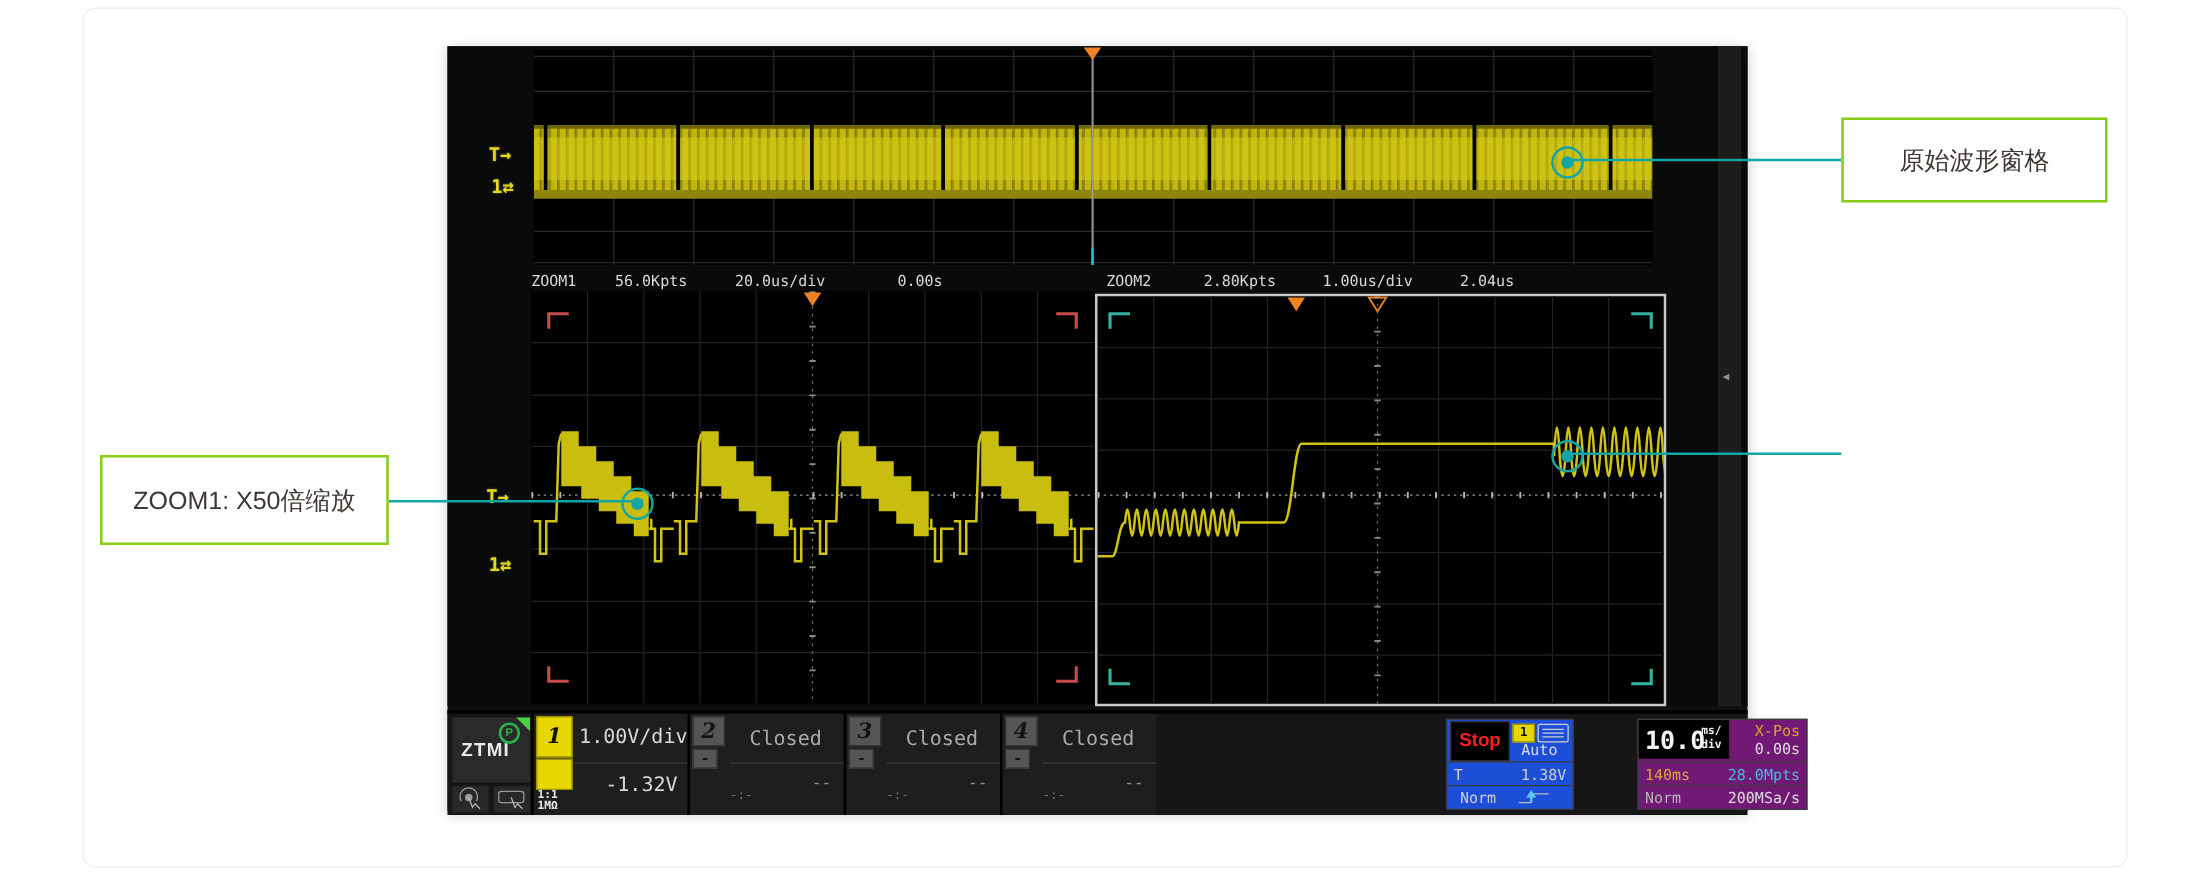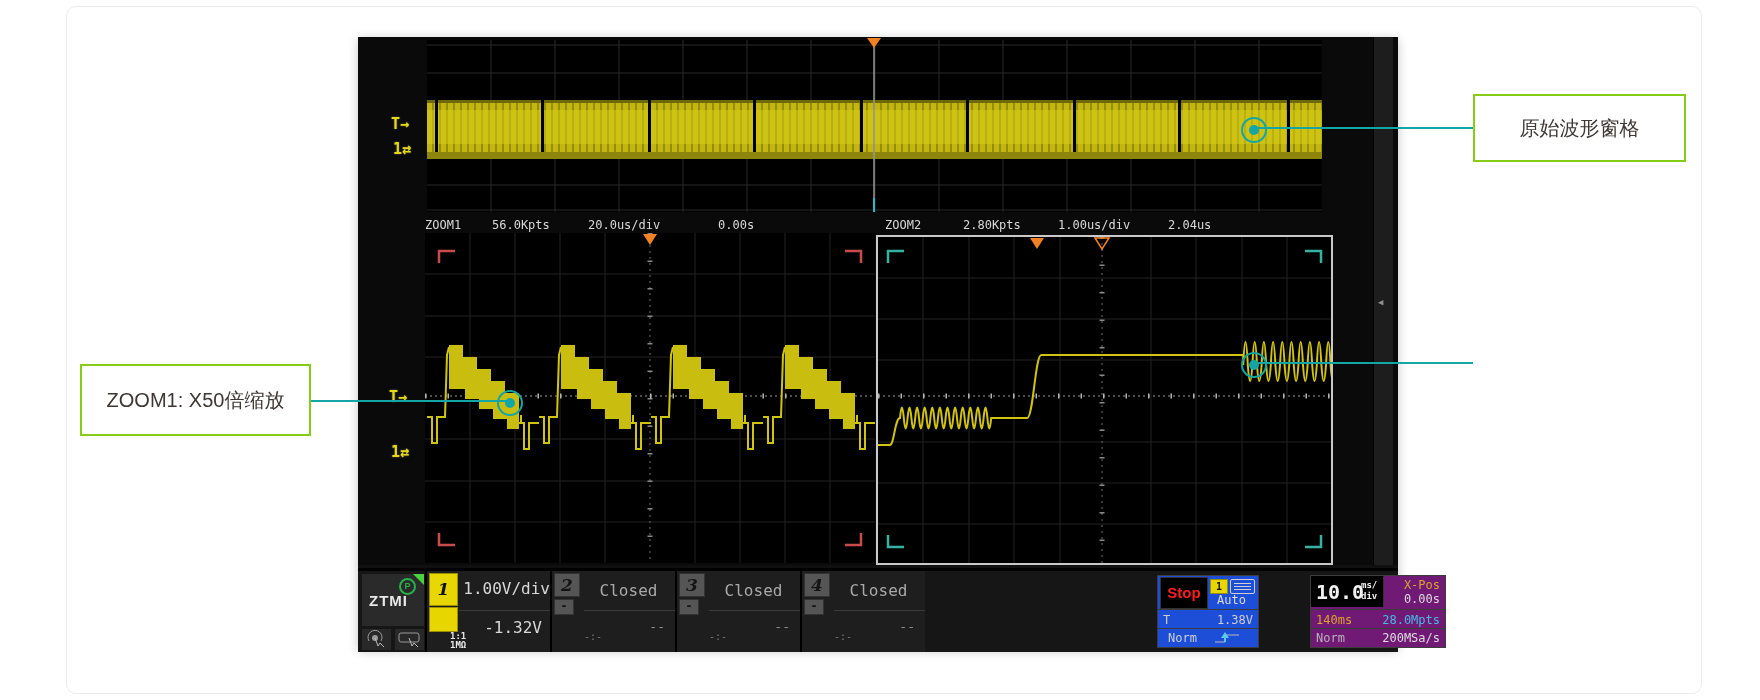--- a/index.html
+++ b/index.html
@@ -40,21 +40,21 @@
   .chdiv{position:absolute;left:32px;right:0;top:39px;border-top:1px solid #3a3a3a;}
   .badge{position:absolute;font:bold italic 17px "DejaVu Serif",serif;text-align:center;}
   .b-yel{background:#e8d600;color:#111;border:1px solid #9b8f00;}
   .b-gry{background:#555;color:#141414;border:1px solid #333;}
   .chscale{position:absolute;right:0;top:8px;font:16px "DejaVu Sans Mono",monospace;color:#d8d8d8;}
   .choffset{position:absolute;right:8px;top:47px;font:16px "DejaVu Sans Mono",monospace;color:#d8d8d8;}
   .chstate{position:absolute;left:30px;right:0;top:10px;text-align:center;
            font:16px "DejaVu Sans Mono",monospace;color:#a9a9a9;}
   .chval{position:absolute;right:10px;top:48px;font:13px "DejaVu Sans Mono",monospace;color:#8f8f8f;}
   .chtime{position:absolute;left:32px;top:60px;font:10px "DejaVu Sans Mono",monospace;color:#787878;}
-  .probe{position:absolute;left:3px;color:#e8e8e8;font:bold 9px "DejaVu Sans Mono",monospace;margin-left:20px;}
+  .probe{position:absolute;left:3px;color:#e8e8e8;font:bold 9px "DejaVu Sans Mono",monospace;}
   .trigbox{position:absolute;left:799px;top:4px;width:100px;height:71px;background:#1d4ed8;
            border:1px solid #3c3c3c;}
   .stoptile{position:absolute;left:2px;top:1px;width:46px;height:30px;background:#000;border:1px solid #333;
             color:#ff1e1e;font:bold 15px "Liberation Sans",sans-serif;text-align:center;line-height:30px;}
   .srcbadge{position:absolute;left:52px;top:3px;width:16px;height:13px;background:#e8d600;color:#111;
             border:1px solid #9b8f00;font:bold 10px "DejaVu Sans Mono",monospace;text-align:center;line-height:13px;}
   .kbicon{position:absolute;left:72px;top:3px;width:23px;height:13px;border:1px solid #d0d0d0;border-radius:2px;}
   .kbicon i{position:absolute;left:3px;right:3px;height:1px;background:#d0d0d0;}
   .auto{position:absolute;left:50px;top:17px;width:47px;text-align:center;
         font:12px "DejaVu Sans Mono",monospace;color:#dcdcdc;}

